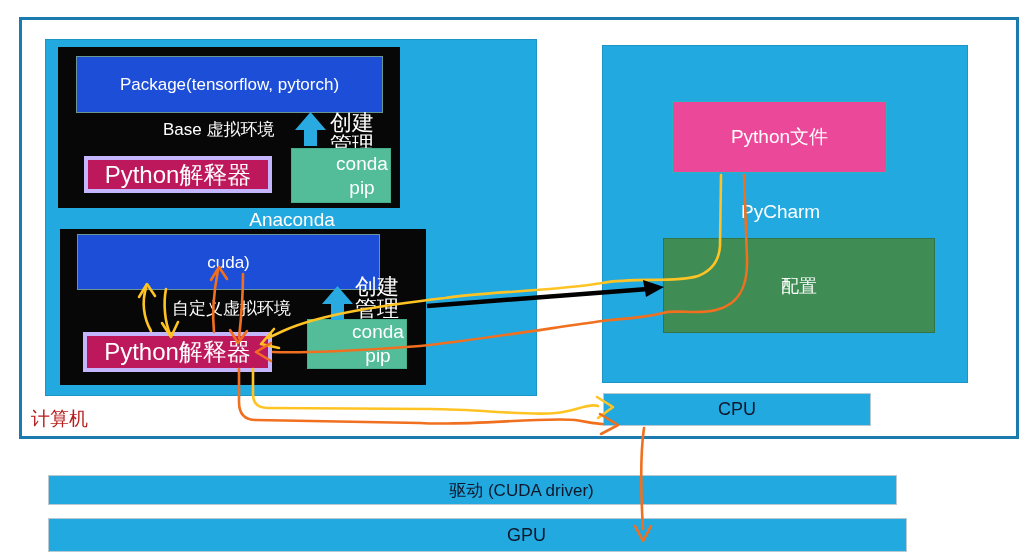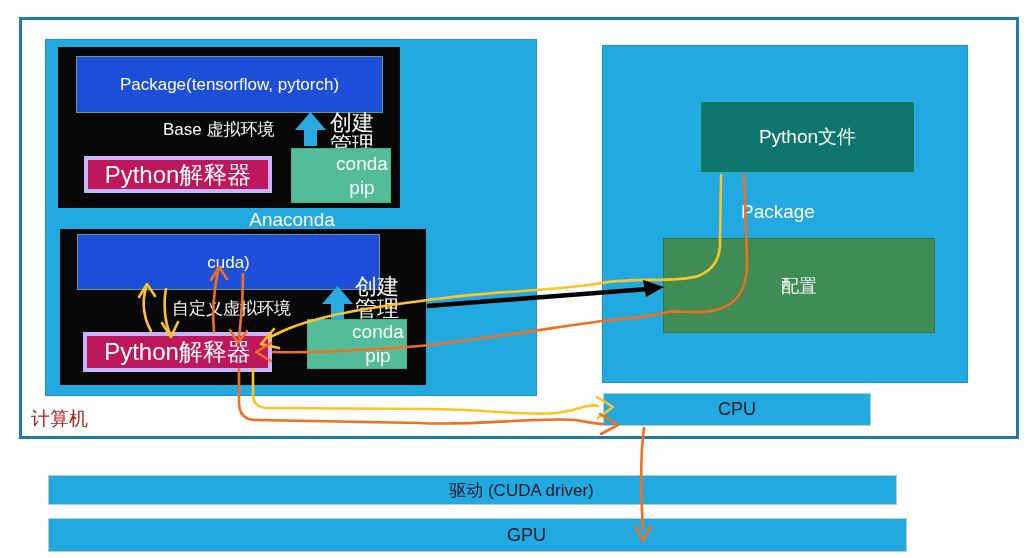--- a/index.html
+++ b/index.html
@@ -38,21 +38,21 @@
   #base-env-label{left:163px;top:118px;}
   #custom-env-label{left:172px;top:297px;}
   .create-label{font-size:22px;line-height:22px;text-align:left;white-space:nowrap;}
   #create-base{left:330px;top:112px;}
   #create-custom{left:355px;top:276px;}
 
   #anaconda-label{left:231px;top:209px;width:122px;font-size:19px;text-align:center;}
 
   
   #right-panel{left:602px;top:45px;width:366px;height:338px;background:#22A9E0;border:1px solid #1d93c6;}
-  #python-file-box{left:672px;top:101px;width:215px;height:72px;background:#0f766e;border:1px solid #27b4c4;font-size:19px;margin-left:28px;}
+  #python-file-box{left:672px;top:101px;width:215px;height:72px;background:#ec4899;border:1px solid #27b4c4;font-size:19px;}
   #pycharm-label{left:741px;top:201px;font-size:19px;}
   #config-box{left:663px;top:238px;width:272px;height:95px;background:#3F8C55;border:1px solid #337348;font-size:18px;}
 
   
   .hw-bar{background:#22A9E0;border:1px solid #b9c9d2;color:#0f172a;}
   #cpu-bar{left:603px;top:393px;width:268px;height:33px;font-size:18px;}
   #driver-bar{left:48px;top:475px;width:849px;height:30px;font-size:17px;}
   #gpu-bar{left:48px;top:518px;width:859px;height:34px;font-size:18px;}
   .shift-right{position:relative;left:49px;}
 
@@ -100,21 +100,21 @@
 <div class="abs cc wt interp-box" id="interp-custom">Python解释器</div>
 <div class="abs cc wt conda-box" id="conda-custom">
   <div>
     <div>conda</div>
     <div>pip</div>
   </div>
 </div>
 
 <div class="abs" id="right-panel"></div>
 <div class="abs cc wt" id="python-file-box">Python文件</div>
-<div class="abs wt" id="pycharm-label">Package</div>
+<div class="abs wt" id="pycharm-label">PyCharm</div>
 <div class="abs cc wt" id="config-box">配置</div>
 
 <div class="abs cc hw-bar" id="cpu-bar">
     <span>CPU</span>
   </div>
 <div class="abs cc hw-bar" id="driver-bar">
     <span class="shift-right">驱动  (CUDA driver)</span>
   </div>
 <div class="abs cc hw-bar" id="gpu-bar">
     <span class="shift-right">GPU</span>

